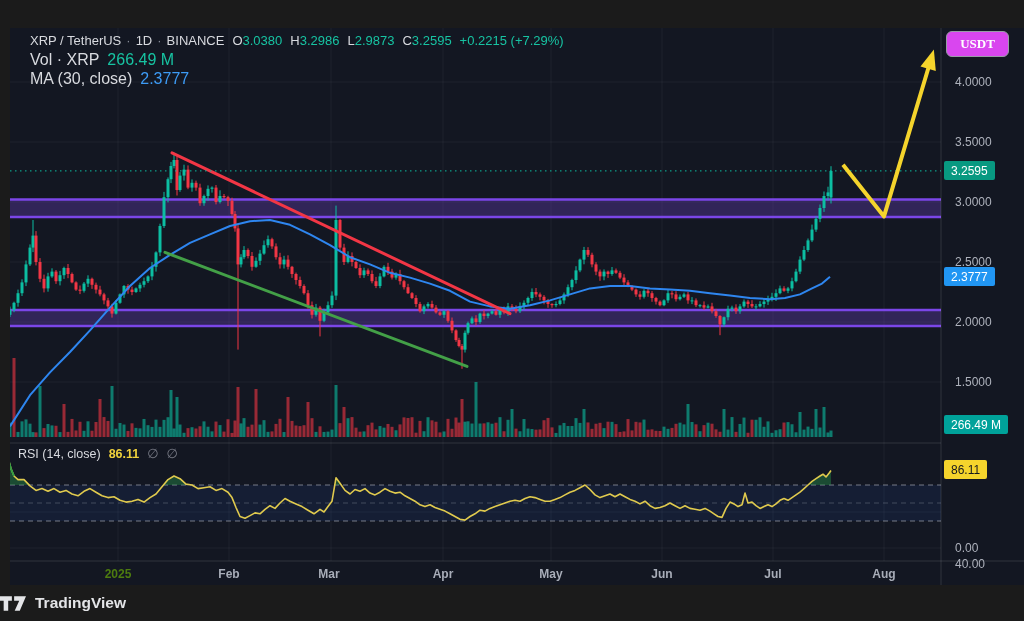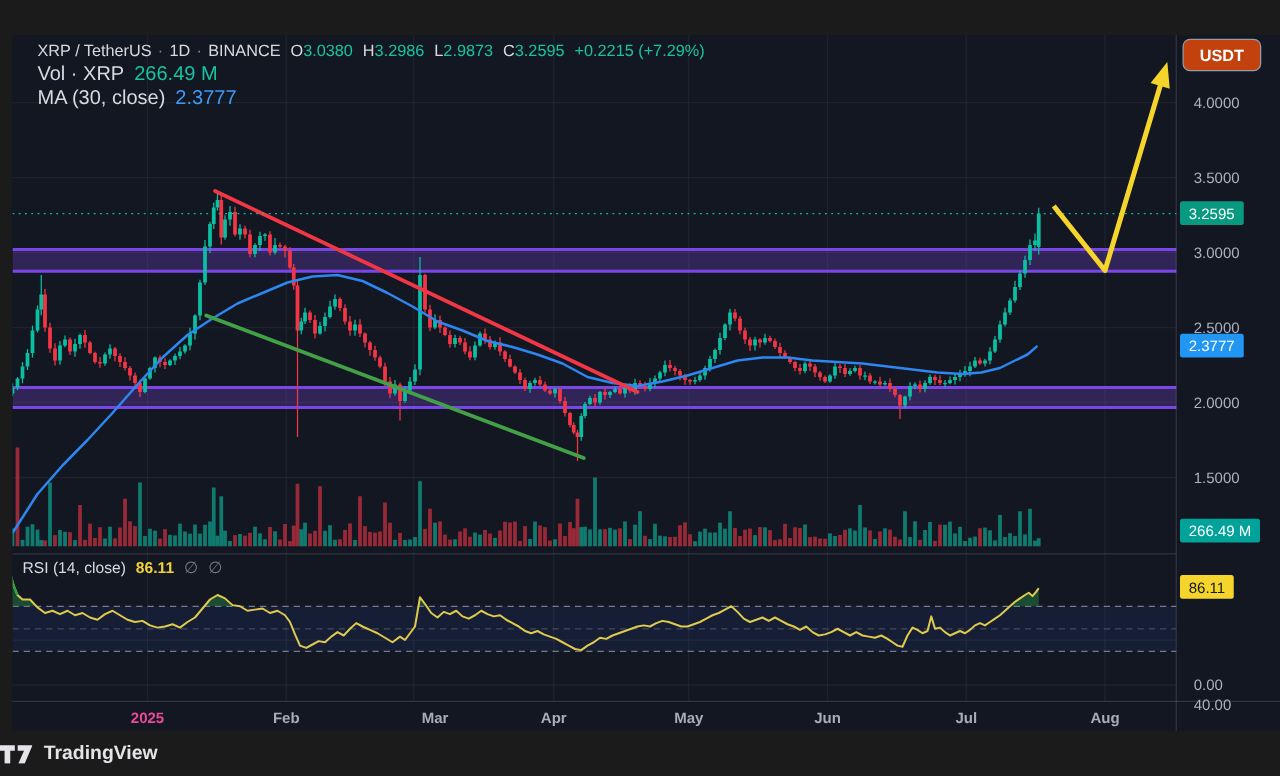--- a/index.html
+++ b/index.html
@@ -13,27 +13,27 @@
   .legend-row{height:19px;line-height:19px;font-size:16px;white-space:nowrap;}
   .legend-row.first{font-size:13px;}
   .legend .sep{color:#868b97;margin:0 5px;}
   .legend .lbl{color:#d8dadf;}
   .legend .grp{margin-left:8px;}
   .val-up{color:#17c3a2;}
   .val-blue{color:#3d9bf5;}
   .val-yellow{color:#f0d23c;font-weight:700;}
   .rsi-legend{position:absolute;top:418px;left:18px;z-index:4;color:#d8dadf;font-size:12.5px;white-space:nowrap;}
   .empty-set{color:#787b86;margin-left:8px;font-size:13px;}
-  .usdt-btn{position:absolute;top:3px;left:946px;width:63px;height:26px;background:#c2410c;
+  .usdt-btn{position:absolute;top:3px;left:946px;width:63px;height:26px;background:#d946ef;
     border:1.5px solid #989ca6;border-radius:6px;color:#ffffff;font-size:13px;font-weight:700;
-    font-family:Liberation Sans, sans-serif;z-index:5;cursor:pointer;}
+    font-family:Liberation Serif, serif;z-index:5;cursor:pointer;}
   .axis-label{position:absolute;left:955px;color:#aeb2bc;font-size:12px;z-index:3;}
   .axis-badge{position:absolute;left:944px;padding:2.5px 7px;font-size:12px;border-radius:2px;z-index:3;white-space:nowrap;}
   .month-label{position:absolute;transform:translateX(-50%);top:539px;color:#a8adb8;font-size:12px;z-index:3;font-weight:bold;}
-  .month-label.bold{color:#ec4899;font-weight:700;}
+  .month-label.bold{color:#4d7c0f;font-weight:700;}
   .bottom-bar{position:absolute;bottom:0;left:0;width:100%;height:36px;background:#1b1b1b;display:flex;
     align-items:center;box-sizing:border-box;gap:9px;z-index:6;}
   .tv-wordmark{color:#e4e5e8;font-size:15.5px;font-weight:700;}
 </style>
 </head>
 <body>
 
 <div class="page">
 
 
@@ -741,21 +741,21 @@
       <div class="axis-label" style="top: 287px;">2.0000</div>
       <div class="axis-label" style="top: 347px;">1.5000</div>
       <div class="axis-label" style="top: 489px; margin-top: 40px;">40.00</div>
       <div class="axis-label" style="top: 513px;">0.00</div>
       <div class="axis-badge" style="top: 133px; background: rgb(8, 153, 129); color: rgb(255, 255, 255);">3.2595</div>
       <div class="axis-badge" style="top: 239px; background: rgb(33, 150, 243); color: rgb(255, 255, 255);">2.3777</div>
       <div class="axis-badge" style="top: 387px; background: rgb(0, 162, 154); color: rgb(255, 255, 255);">266.49 M</div>
       <div class="axis-badge" style="top: 432px; background: rgb(245, 212, 44); color: rgb(21, 24, 30);">86.11</div>
       <div class="month-label bold" style="left: 118px;">2025</div>
       <div class="month-label" style="left: 229px;">Feb</div>
-      <div class="month-label" style="left: 348px;">Mar</div>
+      <div class="month-label" style="left: 329px;">Mar</div>
       <div class="month-label" style="left: 443px;">Apr</div>
       <div class="month-label" style="left: 551px;">May</div>
       <div class="month-label" style="left: 662px;">Jun</div>
       <div class="month-label" style="left: 773px;">Jul</div>
       <div class="month-label" style="left: 884px;">Aug</div>
     </div>
 
   <div class="bottom-bar">
     <span style="display:inline-flex;align-items:center;">
       <svg viewBox="0 0 46 26" width="26" height="15" aria-hidden="true">

